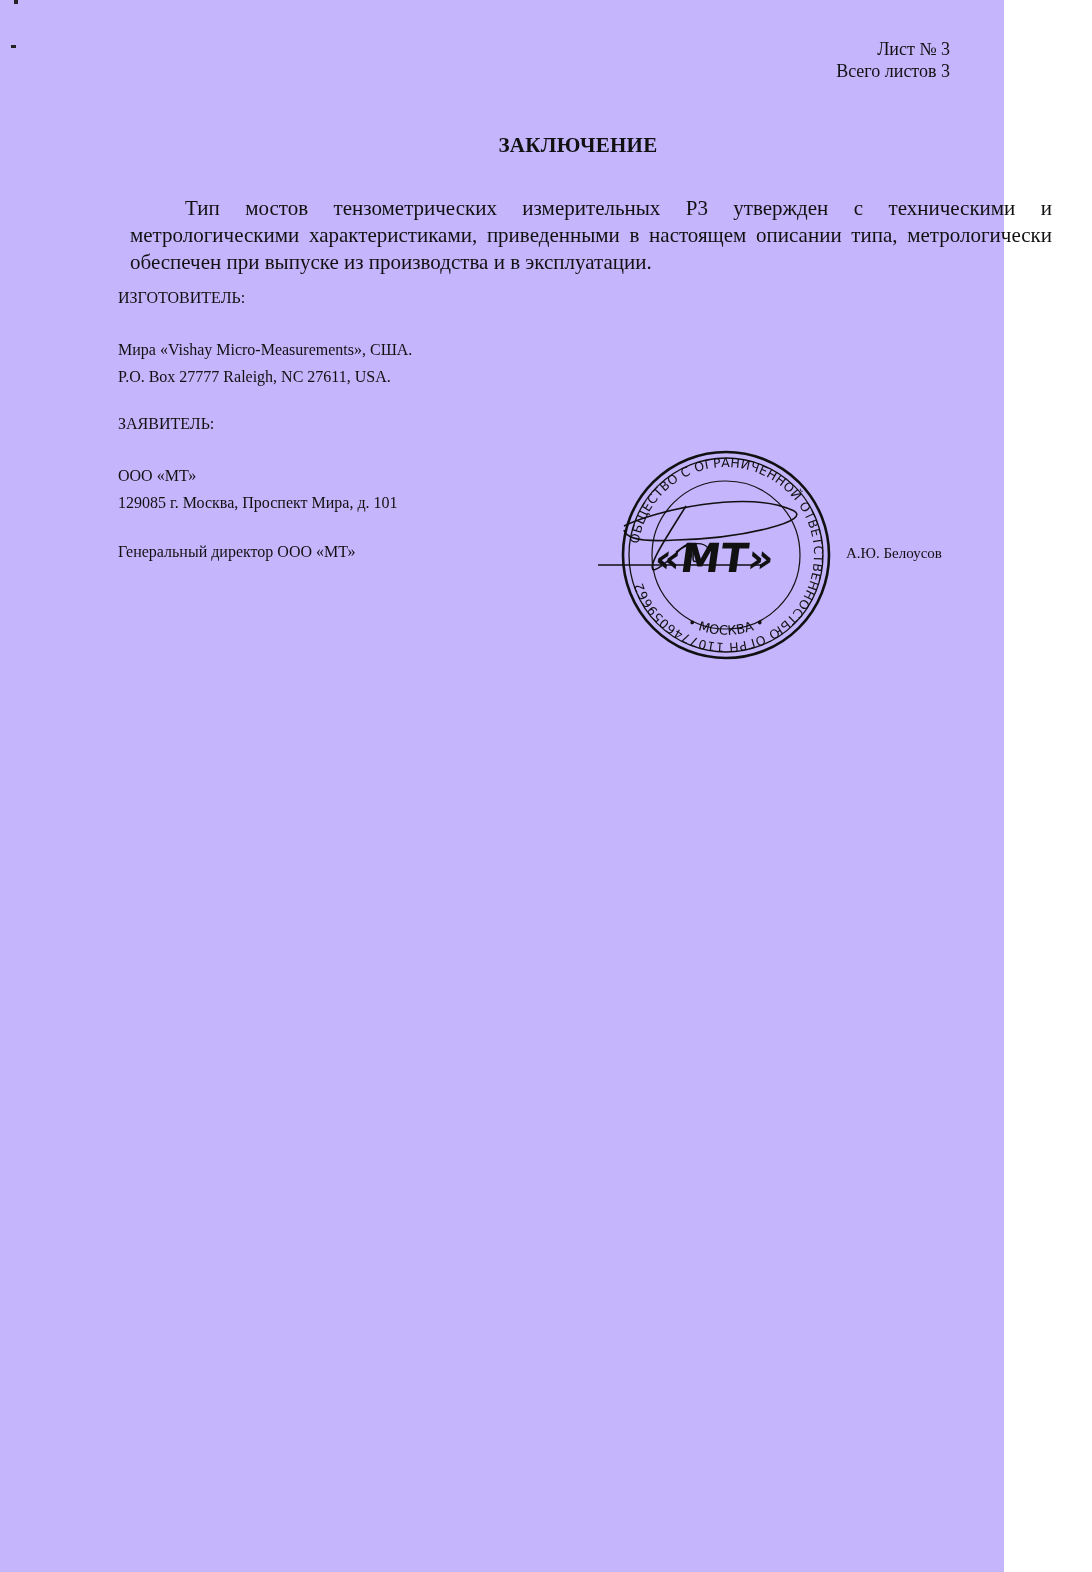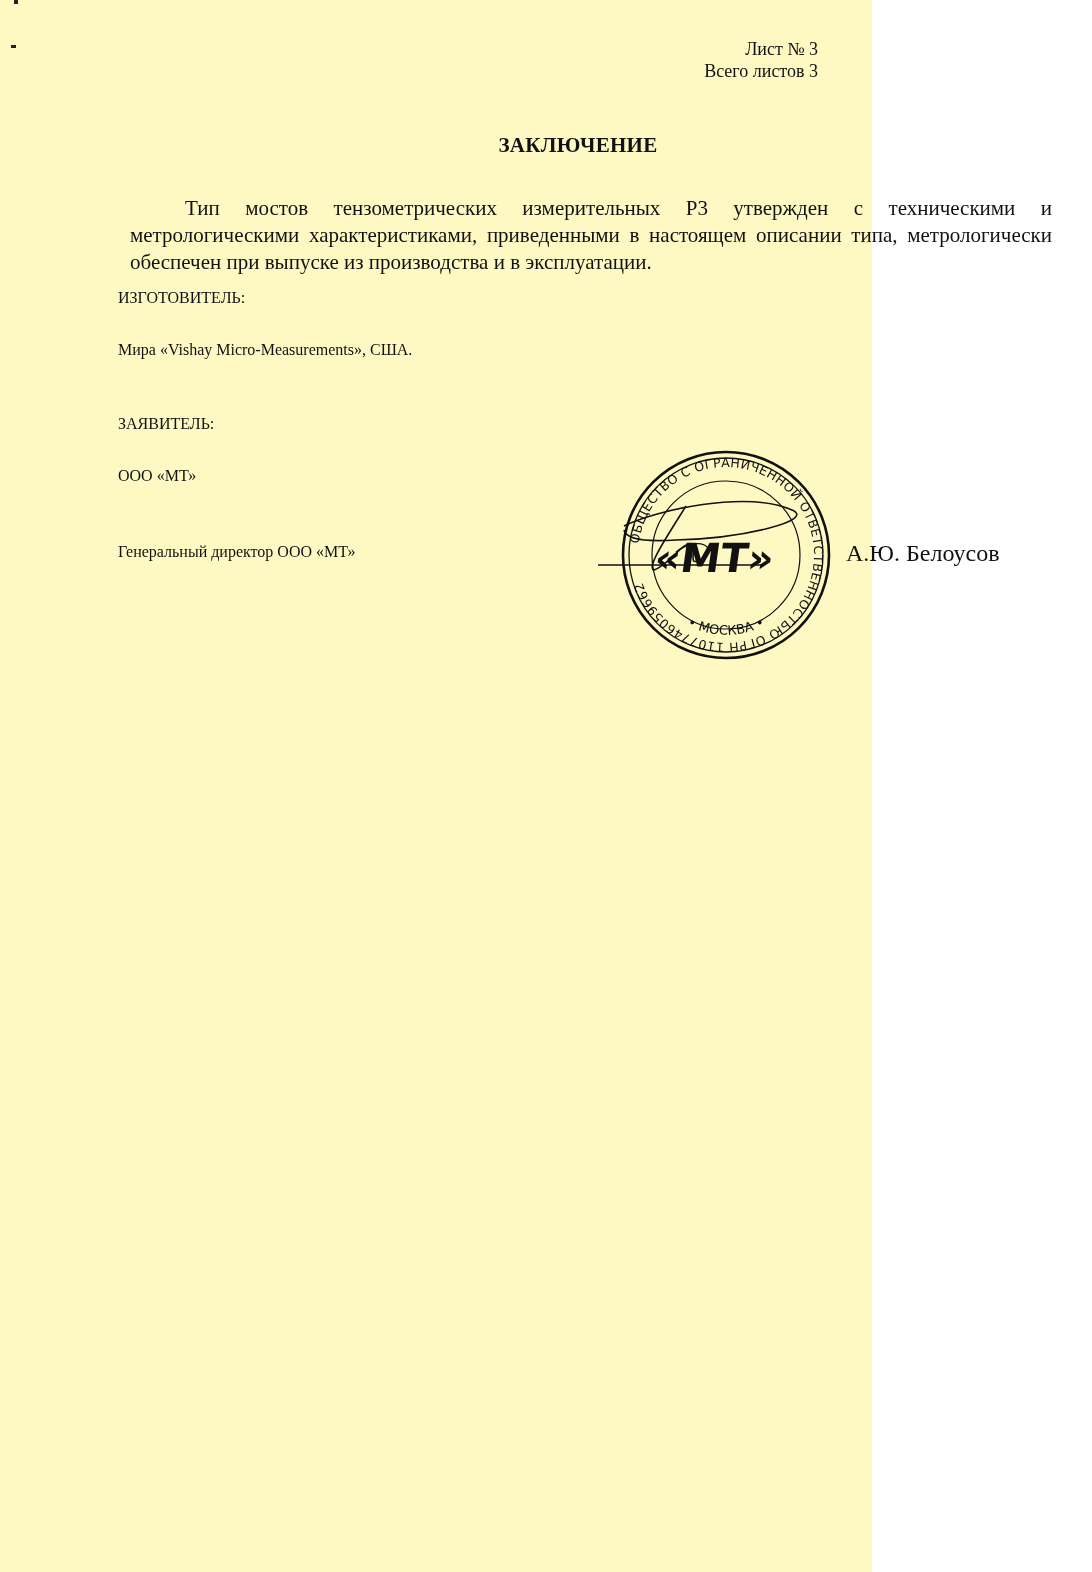--- a/index.html
+++ b/index.html
@@ -11,23 +11,23 @@
       width: 1092px;
       height: 1572px;
       position: relative;
       overflow: hidden;
       font-family: "Liberation Serif", "DejaVu Serif", serif;
       color: #111111;
     }
     .page {
       position: absolute;
       left: 0; top: 0;
-      width: 872px;
+      width: 1004px;
       height: 1572px;
-      background: #fef9c3;
+      background: #c4b5fd;
     }
     .scan-mark {
       position: absolute;
       background: #222;
     }
     .sheet-info {
       position: absolute;
       right: 54px;
       top: 38px;
       text-align: right;
@@ -60,21 +60,21 @@
       left: 118px;
       font-size: 16px;
       line-height: 27px;
       white-space: nowrap;
     }
     .block div { margin: 0; }
     .signature-name {
       position: absolute;
       left: 846px;
       top: 540px;
-      font-size: 24px;
+      font-size: 15px;
       line-height: 27px;
       white-space: nowrap;
     }
     .stamp {
       position: absolute;
       left: 596px;
       top: 448px;
       width: 240px;
       height: 215px;
     }
@@ -92,25 +92,27 @@
     <div>Всего листов 3</div>
   </div>
 
   <div class="title">ЗАКЛЮЧЕНИЕ</div>
 
   <p class="conclusion">Тип мостов тензометрических измерительных Р3 утвержден с техническими и метрологическими характеристиками, приведенными в настоящем описании типа, метрологически обеспечен при выпуске из производства и в эксплуатации.</p>
 
   <div class="block" style="top:284px;">ИЗГОТОВИТЕЛЬ:</div>
   <div class="block" style="top:336px;">
     <div>Мира «Vishay Micro-Measurements», США.</div>
+    <div>P.O. Box 27777 Raleigh, NC 27611, USA.</div>
   </div>
 
   <div class="block" style="top:410px;">ЗАЯВИТЕЛЬ:</div>
   <div class="block" style="top:462px;">
     <div>ООО «МТ»</div>
+    <div>129085 г. Москва, Проспект Мира, д. 101</div>
   </div>
 
   <div class="block" style="top:538px;">Генеральный директор ООО «МТ»</div>
 
   <div class="stamp">
     <svg width="240" height="215" viewBox="0 0 240 215">
       <defs>
         <path id="ringPath" d="M 130,107 m -88,0 a 88,88 0 1,1 176,0 a 88,88 0 1,1 -176,0"></path>
         <path id="bottomPath" d="M 60,150 A 85,85 0 0,0 200,150"></path>
       </defs>

